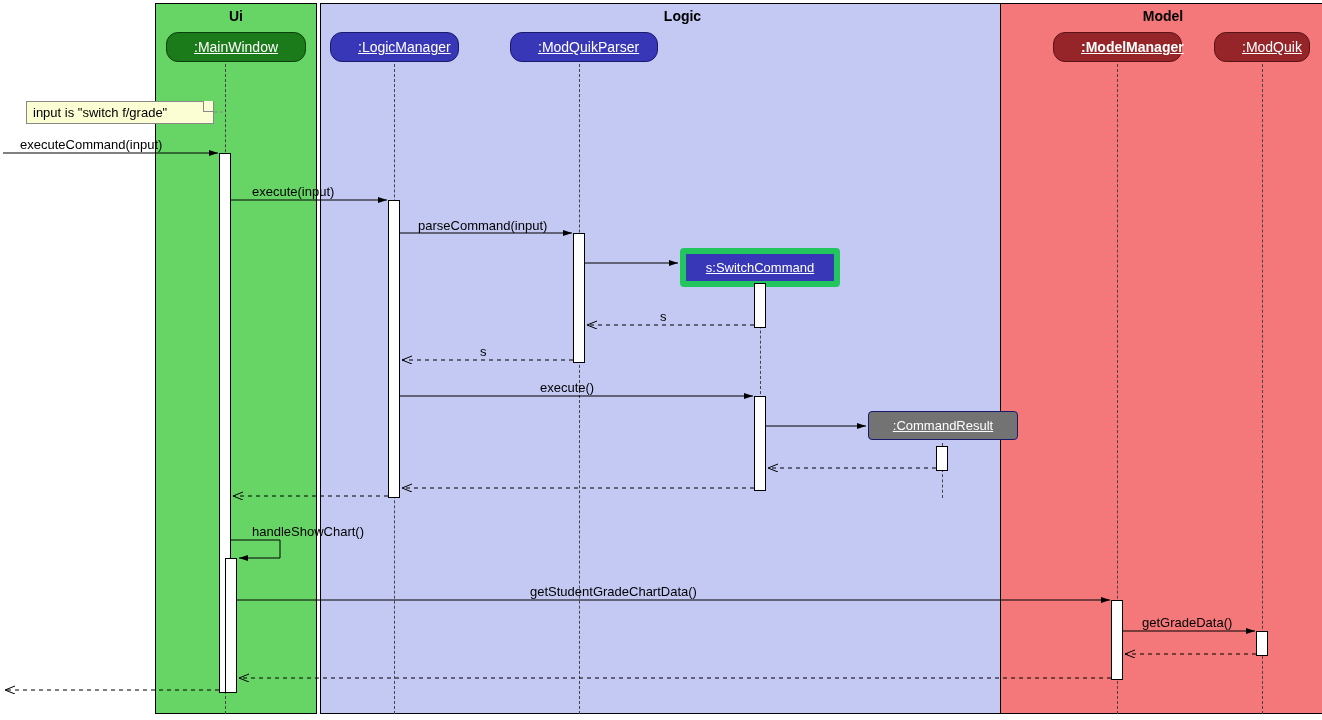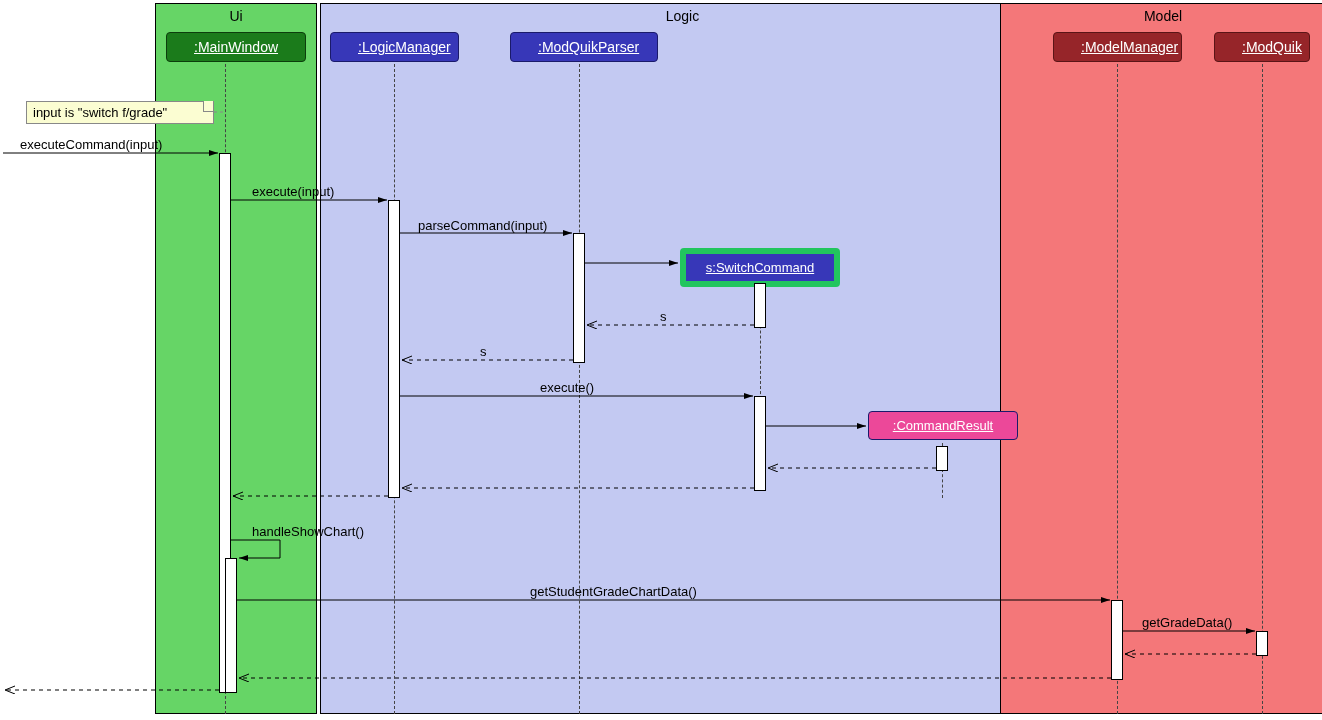--- a/index.html
+++ b/index.html
@@ -17,43 +17,43 @@
     position: absolute;
     top: 3px;
     height: 711px;
     border: 1px solid #000;
   }
   .region-title {
     position: absolute;
     top: 4px;
     left: 50%;
     transform: translateX(-50%);
-    font-weight: normal;
+    font-weight: bold;
     font-size: 14px;
   }
   .region-ui    { left: 155px; width: 162px; background: #66d566; }
   .region-logic { left: 320px; width: 725px; background: #c3c9f2; padding-left: 30px; }
   .region-model { left: 1000px; width: 326px; background: #f47779; }
   .participant {
     position: absolute;
     top: 32px;
     color: #fff;
-    border-radius: 4px;
+    border-radius: 12px;
     padding: 6px 27px;
     font-size: 14px;
     text-align: center;
     text-decoration: underline;
   }
   .p-main   { left: 166px; width: 140px; background: #1b7b1b; border: 1px solid #0c3d0c; }
   .p-logicm { left: 330px; width: 129px; background: #3737b8; border: 1px solid #1a1a6a; }
   .p-parser { left: 510px; width: 148px; background: #3737b8; border: 1px solid #1a1a6a; }
-  .p-modelm { left: 1053px; width: 129px; background: #962529; border: 1px solid #5a1416; }
+  .p-modelm { left: 1053px; width: 129px; background: #962529; border: 1px solid #5a1416; font-weight: bold; }
   .p-modq   { left: 1214px; width: 96px;  background: #962529; border: 1px solid #5a1416; }
   .p-switch { position:absolute; left:680px; top:248px; width:160px; background:#3737b8; border:6px solid #22c55e; color:#fff; border-radius:4px; padding:6px 10px; text-align:center; text-decoration:underline; }
-  .p-cmdres { position:absolute; left:868px; top:411px; width:150px; background:#ec4899; border:1px solid #1a1a6a; color:#fff; border-radius:4px; padding:6px 10px; text-align:center; text-decoration:underline; }
+  .p-cmdres { position:absolute; left:868px; top:411px; width:150px; background:#737373; border:1px solid #1a1a6a; color:#fff; border-radius:4px; padding:6px 10px; text-align:center; text-decoration:underline; }
   .lifeline {
     position: absolute;
     top: 64px;
     height: 650px;
     border-left: 1px dashed #444;
   }
   .ll-main   { left: 225px; }
   .ll-logicm { left: 394px; }
   .ll-parser { left: 579px; }
   .ll-modelm { left: 1117px; }

